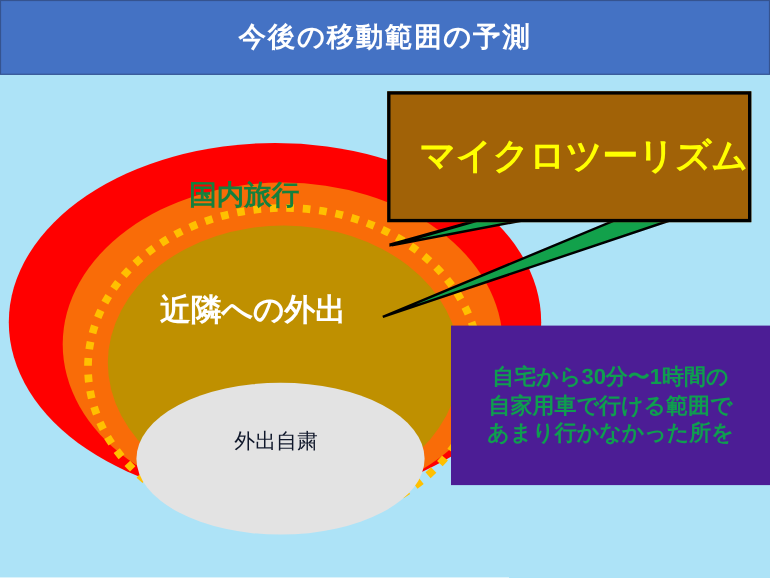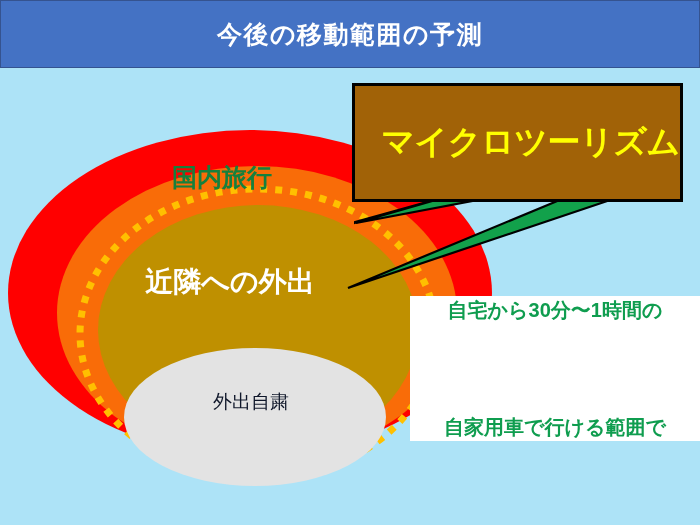--- a/index.html
+++ b/index.html
@@ -135,26 +135,26 @@
     margin-top: 1px;
   }
 
   
   #white-box {
     position: absolute;
     left: 410px;
     top: 296px;
     width: 290px;
     height: 145px;
-    background: #ffffff;
+    background: #4c1d95;
     box-sizing: border-box;
     display: flex;
     flex-direction: column;
     align-items: center;
-    justify-content: space-between;
+    justify-content: center;
     padding-top: 2px;
   }
   #white-box .wline {
     color: #0f9d4f;
     font-size: 20px;
     font-weight: bold;
     line-height: 1.28;
     white-space: nowrap;
     text-align: center;
   }
@@ -195,15 +195,16 @@
 
   <div class="ell-label" id="label-stayhome">外出自粛</div>
 
   <div id="green-box">
     <div id="green-line1">マイクロツーリズム</div>
   </div>
 
   <div id="white-box">
     <div class="wline">自宅から30分〜1時間の</div>
     <div class="wline">自家用車で行ける範囲で</div>
+    <div class="wline">あまり行かなかった所を</div>
   </div>
 
 </div>
 
 </body></html>

